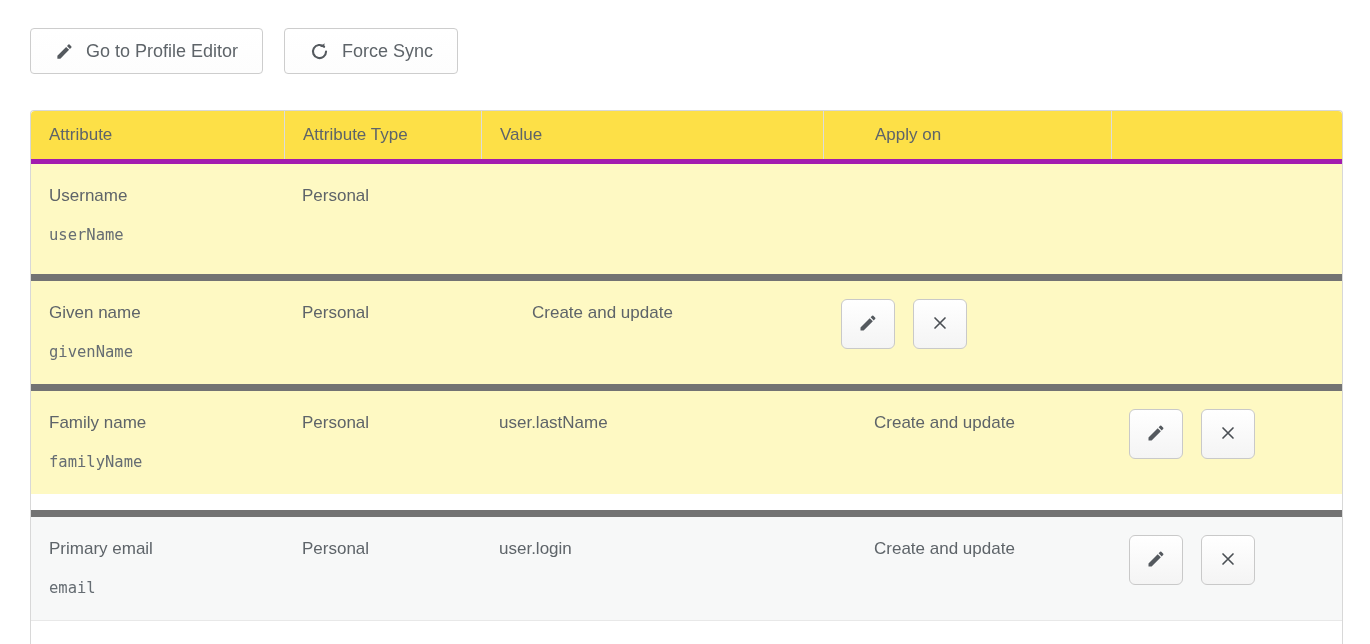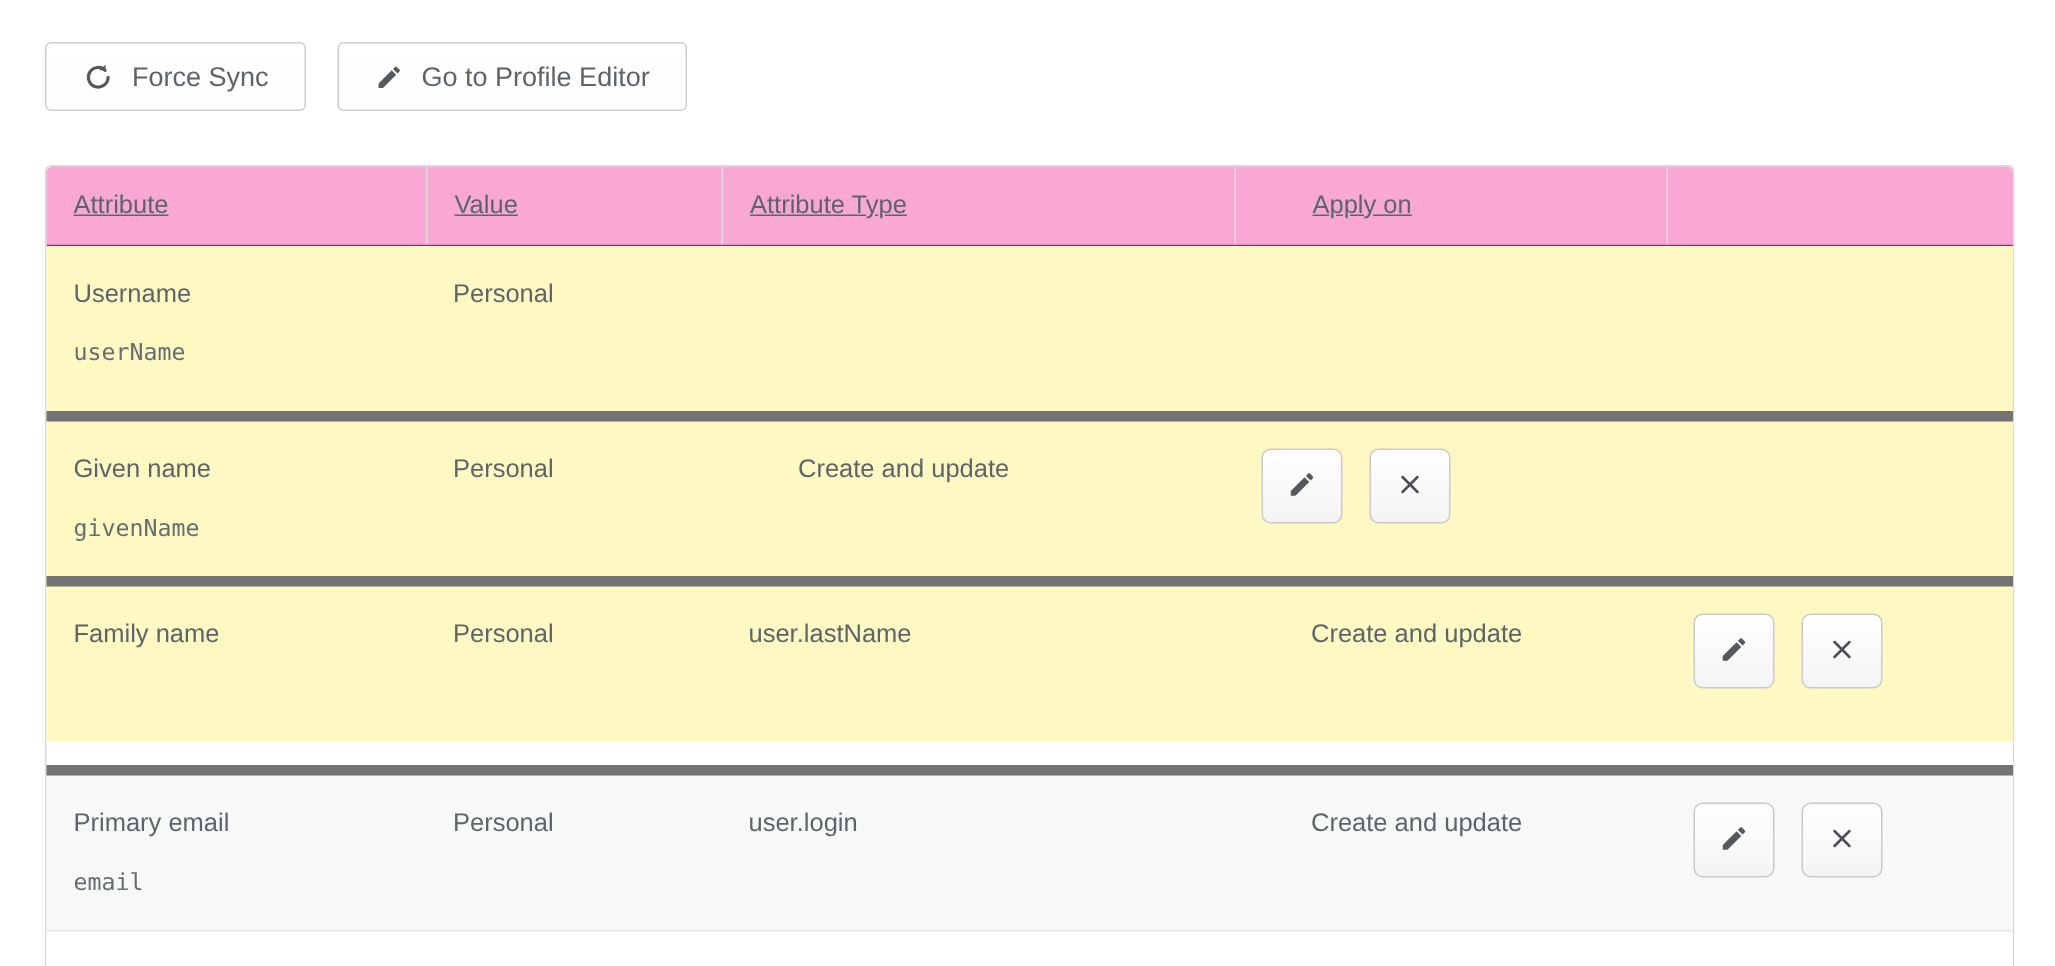--- a/index.html
+++ b/index.html
@@ -39,24 +39,23 @@
     width: 1313px;
     border: 1px solid #d8d8d8;
     border-bottom: none;
     border-radius: 4px 4px 0 0;
     background: #fff;
   }
   .thead {
     display: grid;
     grid-template-columns: 253px 197px 342px 288px 1fr;
     height: 53px;
-    background: #f9a8d4;
-    border-bottom: 1px solid #a21caf;
+    background: #fde047;
+    border-bottom: 5px solid #a21caf;
     border-radius: 4px 4px 0 0;
-    text-decoration: underline;
   }
   .th {
     display: flex;
     align-items: center;
     padding-left: 18px;
     font-size: 17px;
     color: #5e6469;
   }
   .th + .th { border-left: 1px solid #dcdcdc; }
   .th.apply-col { padding-left: 51px; }
@@ -104,45 +103,45 @@
   .empty-row {
     border-top: 1px solid #e8e8e8;
     height: 60px;
     background: #ffffff;
   }
 </style>
 </head>
 <body>
 
 <div class="toolbar">
+  <button class="toolbar-btn">
+    <span>
+      <svg width="19" height="19" viewBox="0 0 24 24" fill="#54595e">
+        <path d="M3 17.25V21h3.75L17.81 9.94l-3.75-3.75L3 17.25zM20.71 7.04c.39-.39.39-1.02 0-1.41l-2.34-2.34a.9959.9959 0 0 0-1.41 0l-1.83 1.83 3.75 3.75 1.83-1.83z"></path>
+      </svg>
+    </span>
+    <span>Go to Profile Editor</span>
+  </button>
   <button class="toolbar-btn">
     <span>
       <svg width="21" height="21" viewBox="0 0 24 24" fill="none" stroke="#54595e" stroke-width="2.4">
         <path d="M19.5 12a7.5 7.5 0 1 1-2.2-5.3" stroke-linecap="round"></path>
         <path d="M17.5 2.5v4.6h-4.6" fill="#54595e" stroke="none" transform="rotate(8 17.5 5)"></path>
       </svg>
     </span>
     <span>Force Sync</span>
   </button>
-  <button class="toolbar-btn">
-    <span>
-      <svg width="19" height="19" viewBox="0 0 24 24" fill="#54595e">
-        <path d="M3 17.25V21h3.75L17.81 9.94l-3.75-3.75L3 17.25zM20.71 7.04c.39-.39.39-1.02 0-1.41l-2.34-2.34a.9959.9959 0 0 0-1.41 0l-1.83 1.83 3.75 3.75 1.83-1.83z"></path>
-      </svg>
-    </span>
-    <span>Go to Profile Editor</span>
-  </button>
 </div>
 
 <div class="attr-table">
 
   <div class="thead">
     <div class="th">Attribute</div>
+    <div class="th">Attribute Type</div>
     <div class="th">Value</div>
-    <div class="th">Attribute Type</div>
     <div class="th apply-col">Apply on</div>
     <div class="th"></div>
   </div>
 
   <div class="trow">
     <div class="cell">
       <div>Username</div>
       <div class="attr-var">userName</div>
     </div>
     <div class="cell">Personal</div>
@@ -171,20 +170,21 @@
             <path d="M6 6l12 12M18 6L6 18"></path>
           </svg>
         </span>
       </button>
     </div>
   </div>
 
   <div class="trow">
     <div class="cell">
       <div>Family name</div>
+      <div class="attr-var">familyName</div>
     </div>
     <div class="cell">Personal</div>
     <div class="cell">user.lastName</div>
     <div class="cell apply-col">Create and update</div>
     <div class="actions-cell">
       <button class="icon-btn">
         <span>
           <svg width="20" height="20" viewBox="0 0 24 24" fill="#54595e">
             <path d="M3 17.25V21h3.75L17.81 9.94l-3.75-3.75L3 17.25zM20.71 7.04c.39-.39.39-1.02 0-1.41l-2.34-2.34a.9959.9959 0 0 0-1.41 0l-1.83 1.83 3.75 3.75 1.83-1.83z"></path>
           </svg>

